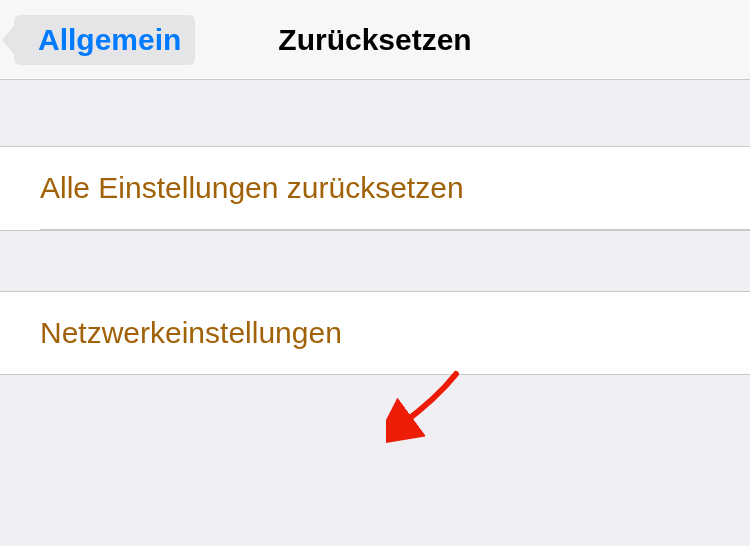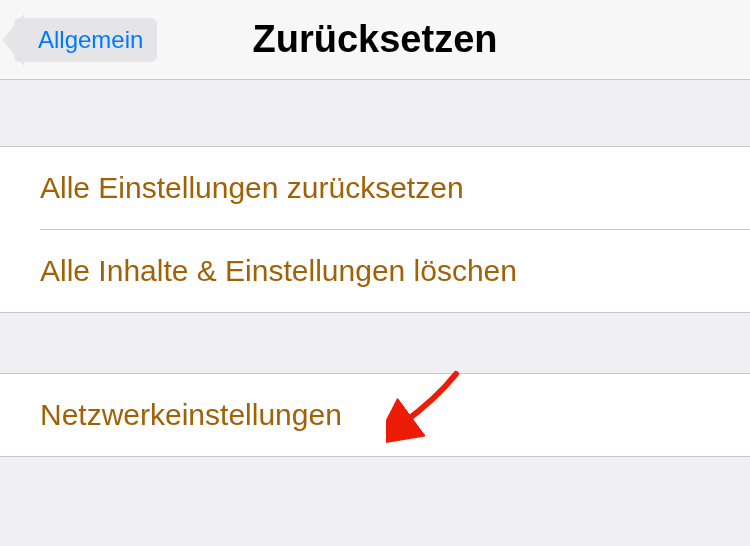--- a/index.html
+++ b/index.html
@@ -39,28 +39,28 @@
       top: 50%;
       transform: translateY(-50%);
       width: 0;
       height: 0;
       border-style: solid;
       border-width: 26px 22px 26px 0;
       border-color: transparent #e5e5e7 transparent transparent;
     }
     .back-label {
       color: #007aff;
-      font-size: 24px;
-      font-weight: 400;
+      font-size: 30px;
+      font-weight: 700;
     }
     .page-title {
       position: absolute;
       left: 50%;
       transform: translateX(-50%);
-      font-size: 38px;
+      font-size: 30px;
       font-weight: 600;
       color: #000;
     }
     .spacer {
       height: 66px;
     }
     .spacer-small {
       height: 60px;
     }
     .group {
@@ -98,23 +98,20 @@
   <div class="page-title">Zurücksetzen</div>
 </div>
 
 <div class="spacer"></div>
 
 <div class="group">
   <div class="list-item">
     <span>Alle Einstellungen zurücksetzen</span>
   </div>
   <div class="separator"></div>
-  <div class="list-item">
-    <span>Alle Inhalte &amp; Einstellungen löschen</span>
-  </div>
 </div>
 
 <div class="spacer-small"></div>
 
 <div class="group">
   <div class="list-item">
     <span>Netzwerkeinstellungen</span>
   </div>
 </div>
 

